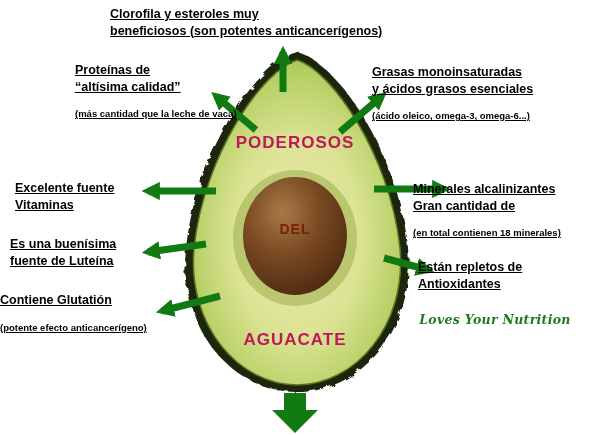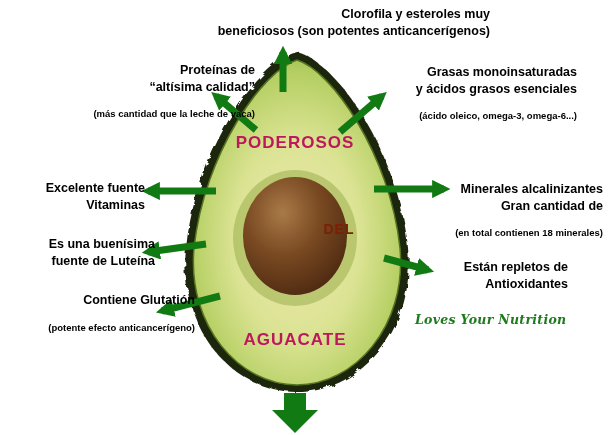--- a/index.html
+++ b/index.html
@@ -1,28 +1,28 @@
 <!DOCTYPE html>
 <html><head>
 <meta charset="utf-8">
 <style>
   html,body{margin:0;padding:0;background:#ffffff;}
   .canvas{
     position:relative;width:616px;height:435px;overflow:hidden;background:#ffffff;
     font-family:"Liberation Sans", sans-serif;color:#000000;
   }
   .art{position:absolute;left:0;top:0;width:616px;height:435px;}
-  .callout{position:absolute;text-align:right;line-height:1.32;}
+  .callout{position:absolute;text-align:left;line-height:1.32;text-decoration:underline;}
   .callout .b{font-weight:bold;font-size:12.5px;}
   .callout .note{font-weight:bold;font-size:9.5px;margin-top:13px;}
   .center-line{position:absolute;text-align:center;font-weight:bold;letter-spacing:1px;}
   .title-green{color:#be185d;font-size:17px;}
-  .del{color:#7b1f06;font-size:14px;letter-spacing:1px;margin-left:44px;}
+  .del{color:#7b1f06;font-size:14px;letter-spacing:1px;}
   .signature{
-    position:absolute;left:415px;top:312px;width:160px;text-align:left;
+    position:absolute;left:415px;top:312px;width:160px;text-align:center;
     font-family:"DejaVu Serif", serif;font-style:italic;font-weight:bold;
     font-size:12.5px;color:#1d7a1d;letter-spacing:0.3px;
   }
 </style>
 </head>
 <body>
 
 <div class="canvas">
 
   <svg class="art" viewBox="0 0 616 435" aria-hidden="true">

